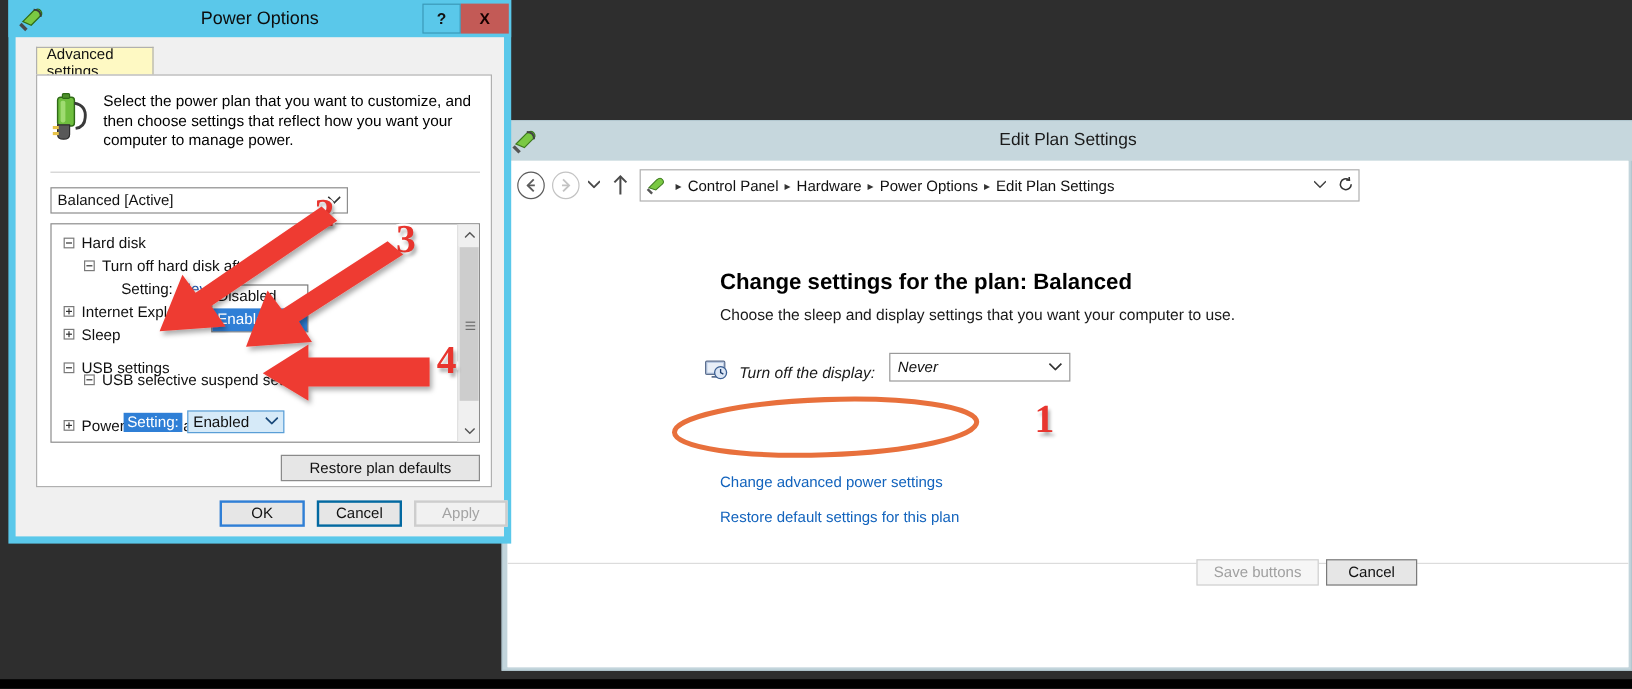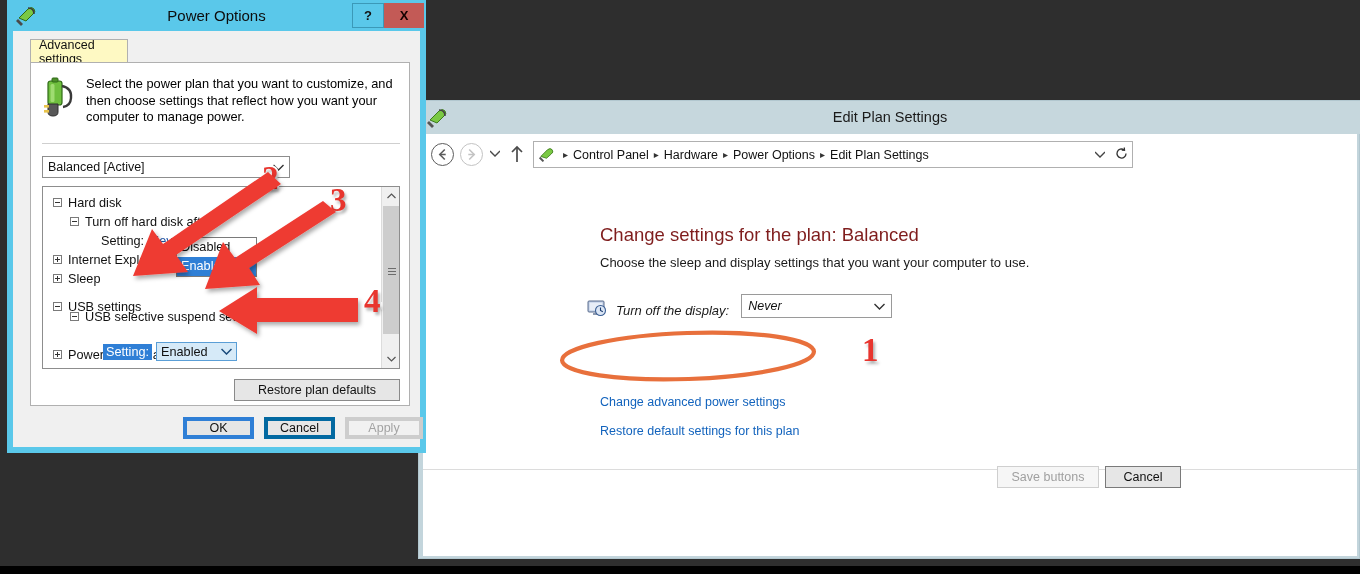--- a/index.html
+++ b/index.html
@@ -76,21 +76,21 @@
     font-family:"Liberation Sans", sans-serif; background:transparent;
   }
   #search-input::placeholder { color:#8a8a8a; }
   #search-icon { width:14px; height:14px; flex:0 0 auto; }
 
   #cpl-content {
     position:absolute; left:0; top:41px; width:934px; height:381px; background:#fff;
   }
   #cpl-h1 {
     position:absolute; left:177px; top:49px;
-    font-size:18.5px; color:#7f1d1d; white-space:nowrap;
+    font-size:18.5px; color:#000000; white-space:nowrap;font-weight:bold;
   }
   #cpl-sub {
     position:absolute; left:177px; top:80px;
     font-size:13px; color:#1a1a1a; white-space:nowrap;
   }
   #display-row {
     position:absolute; left:164px; top:119px;
     display:flex; align-items:flex-end;font-style:italic;
   }
   #display-icon { width:20px; height:20px; margin-right:9px; }
@@ -221,21 +221,21 @@
   .set-opt.sel { background:#2f7fd6; color:#fff; }
 
   #po-restore-defaults {
     position:absolute; left:203px; top:316px; width:166px; height:22px;
     border:1px solid #8a8a8a; background:#e6e6e6; box-sizing:border-box;
     display:flex; align-items:center; justify-content:center;
     font-size:12.5px; color:#111;
   }
   .po-bbtn {
     position:absolute; top:386px; height:22px;
-    border:4px solid #0369a1; background:#e6e6e6; box-sizing:border-box;
+    border:2px solid #0369a1; background:#e6e6e6; box-sizing:border-box;
     display:flex; align-items:center; justify-content:center;
     font-size:12.5px; color:#111;
   }
   #po-ok { left:170px; width:71px; border-color:#2f7fd6; }
   #po-cancel { left:251px; width:71px; }
   #po-apply { left:332px; width:78px; color:#a3a3a3; border-color:#cdcdcd; background:#f1f1f1; }
 
   
   #anno { position:absolute; left:0; top:0; width:1360px; height:574px; pointer-events:none; z-index:60; }
   .anno-num {

